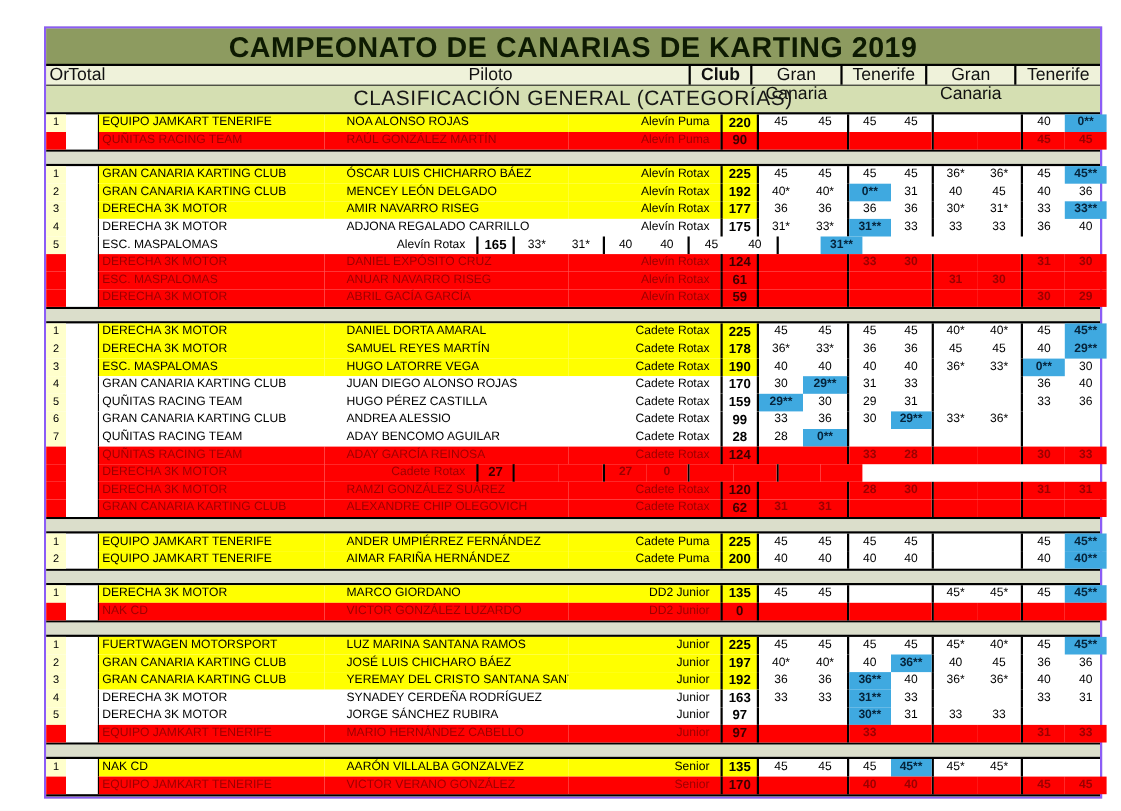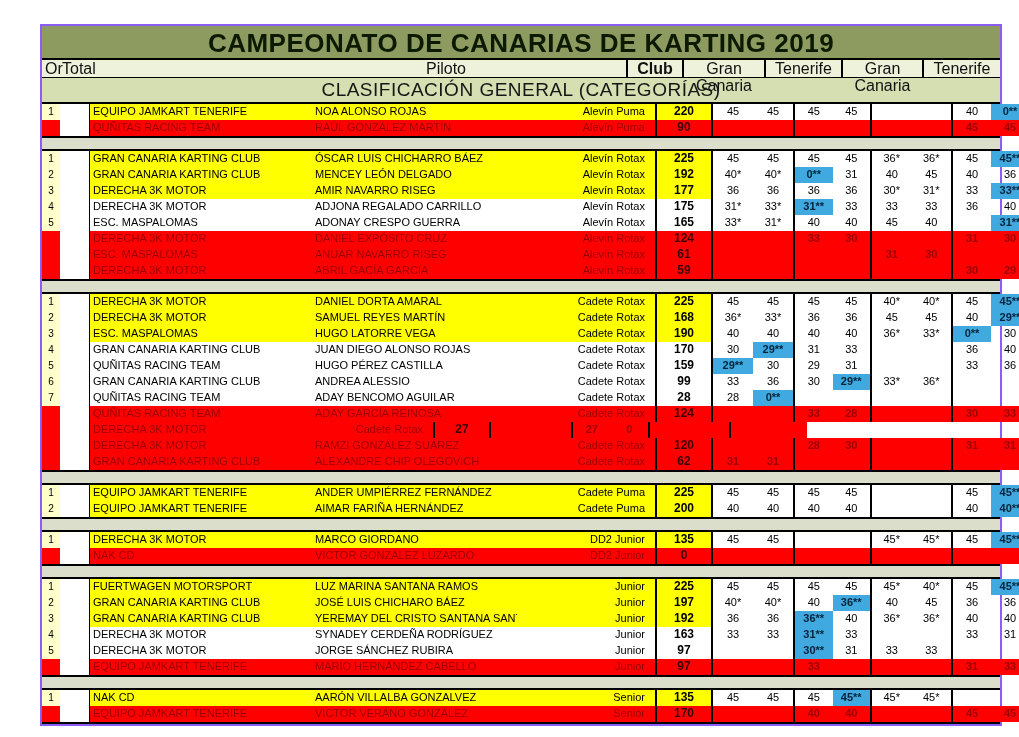--- a/index.html
+++ b/index.html
@@ -17,21 +17,21 @@
     text-align: center; font-size: 19px; color: #161616; letter-spacing: 0.5px; }
   .section { border-top: 2px solid #000; border-bottom: 2px solid #000; background: #fff; }
   .gap { height: 11px; background: var(--gap-bg, #DBDECB); }
   .row { display: flex; height: 16px; line-height: 15px; font-size: 11px; white-space: nowrap; }
   
   .c-or     { width: 18px;  background: var(--order-cell-cream, #FFFFCC); text-align: center;
               font-size: 10px; flex: none; }
   .c-club   { width: 206px; border-left: 1px solid #000; padding-left: 3px; overflow: hidden; flex: none; margin-left: 29px; }
   .c-piloto { width: 222px; padding-left: 20px; overflow: hidden; flex: none; }
   .c-cat    { width: 138px; text-align: right; padding-right: 10px; flex: none; }
-  .c-total  { width: 58px;  border-left: 2px solid #000; border-right: 2px solid #000;
+  .c-total  { width: 35px;  border-left: 2px solid #000; border-right: 2px solid #000;
               text-align: center; font-weight: bold; font-size: 12px; flex: none; }
   .c-venue  { display: flex; border-right: 2px solid #000; flex: none; }
   .c-venue.v0 { width: 82px; } .c-venue.v1 { width: 77px; }
   .c-venue.v2 { width: 81px; } .c-venue.v3 { width: 76px; border-right: none; }
   .half { width: 50%; text-align: center; overflow: hidden; }
   .half.hl { background: var(--score-drop-blue, #3FA9E0); font-weight: bold; color: #05233a; }
   
   .row-yellow .c-club, .row-yellow .c-piloto, .row-yellow .c-cat, .row-yellow .c-total
     { background: var(--highlight-yellow, #FFFF00); }
   .row-white .c-club, .row-white .c-piloto, .row-white .c-cat, .row-white .c-total
@@ -210,21 +210,20 @@
             <span class="half">33</span>
           </div>
           <div class="c-venue v3">
             <span class="half">36</span>
             <span class="half">40</span>
           </div>
         </div>
         <div class="row row-white">
           <div class="c-or">5</div>
           <div class="c-club">ESC. MASPALOMAS</div>
-          <div class="c-piloto">ADONAY CRESPO GUERRA</div>
           <div class="c-cat">Alevín Rotax</div>
           <div class="c-total">165</div>
           <div class="c-venue v0">
             <span class="half">33*</span>
             <span class="half">31*</span>
           </div>
           <div class="c-venue v1">
             <span class="half">40</span>
             <span class="half">40</span>
           </div>
@@ -330,21 +329,21 @@
           <div class="c-venue v3">
             <span class="half">45</span>
             <span class="half hl">45**</span>
           </div>
         </div>
         <div class="row row-yellow">
           <div class="c-or">2</div>
           <div class="c-club">DERECHA 3K MOTOR</div>
           <div class="c-piloto">SAMUEL REYES MARTÍN</div>
           <div class="c-cat">Cadete Rotax</div>
-          <div class="c-total">168</div>
+          <div class="c-total">178</div>
           <div class="c-venue v0">
             <span class="half">36*</span>
             <span class="half">33*</span>
           </div>
           <div class="c-venue v1">
             <span class="half">36</span>
             <span class="half">36</span>
           </div>
           <div class="c-venue v2">
             <span class="half">45</span>

